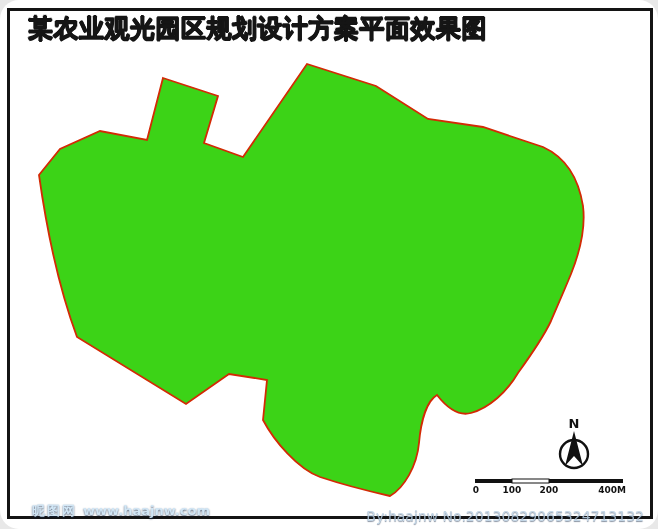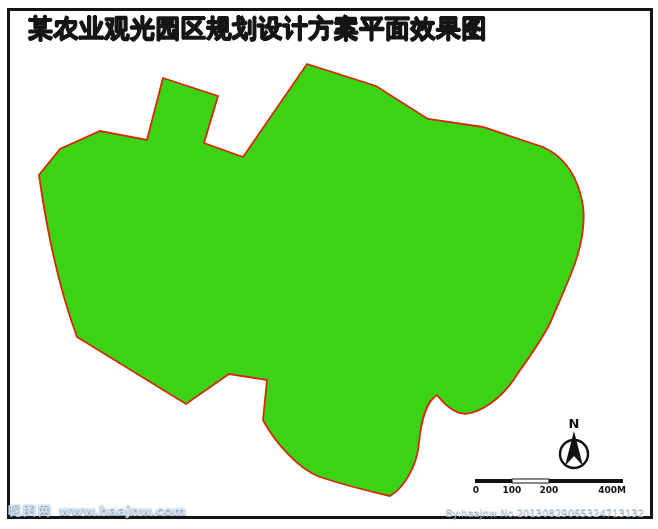--- a/index.html
+++ b/index.html
@@ -1,26 +1,26 @@
 <!DOCTYPE html>
 <html><head>
 <meta charset="utf-8">
 <style>
   html,body{margin:0;padding:0;background:#e8e8e8;}
   .page{position:relative;width:658px;height:529px;background:#ffffff;overflow:hidden;
-        font-family:"DejaVu Sans","Liberation Sans",sans-serif;}
+        font-family:"DejaVu Sans","Liberation Sans",sans-serif;border-radius:19px;}
   .frame{position:absolute;left:7px;top:8px;width:640px;height:505px;border:3px solid #141414;}
   .title{position:absolute;left:28px;top:12px;font-size:25px;font-weight:bold;color:#151515;
          letter-spacing:0.5px;white-space:nowrap;
          text-shadow:0.7px 0 #151515,-0.7px 0 #151515,0 0.7px #151515,0 -0.7px #151515;}
   .map-svg{position:absolute;left:0;top:0;width:658px;height:529px;}
   .wm-left{position:absolute;left:8px;top:502px;font-size:13px;font-weight:bold;color:#cfe5f5;
            text-shadow:0 1px 2px rgba(20,40,70,.8);opacity:.95;white-space:nowrap;}
-  .wm-left .brand{letter-spacing:2px;margin-right:6px;}
-  .wm-right{position:absolute;right:14px;top:508px;font-size:10px;color:#b9cfe2;opacity:.85;
+  .wm-left .brand{letter-spacing:2px;margin-right:6px;margin-left:24px;}
+  .wm-right{position:absolute;right:14px;top:508px;font-size:14px;color:#b9cfe2;opacity:.85;
             text-shadow:0 1px 1px rgba(20,40,70,.6);white-space:nowrap;}
 </style>
 </head>
 <body>
 
 <div class="page">
   <div class="frame"></div>
 
   <div class="title">某农业观光园区规划设计方案平面效果图</div>
 

